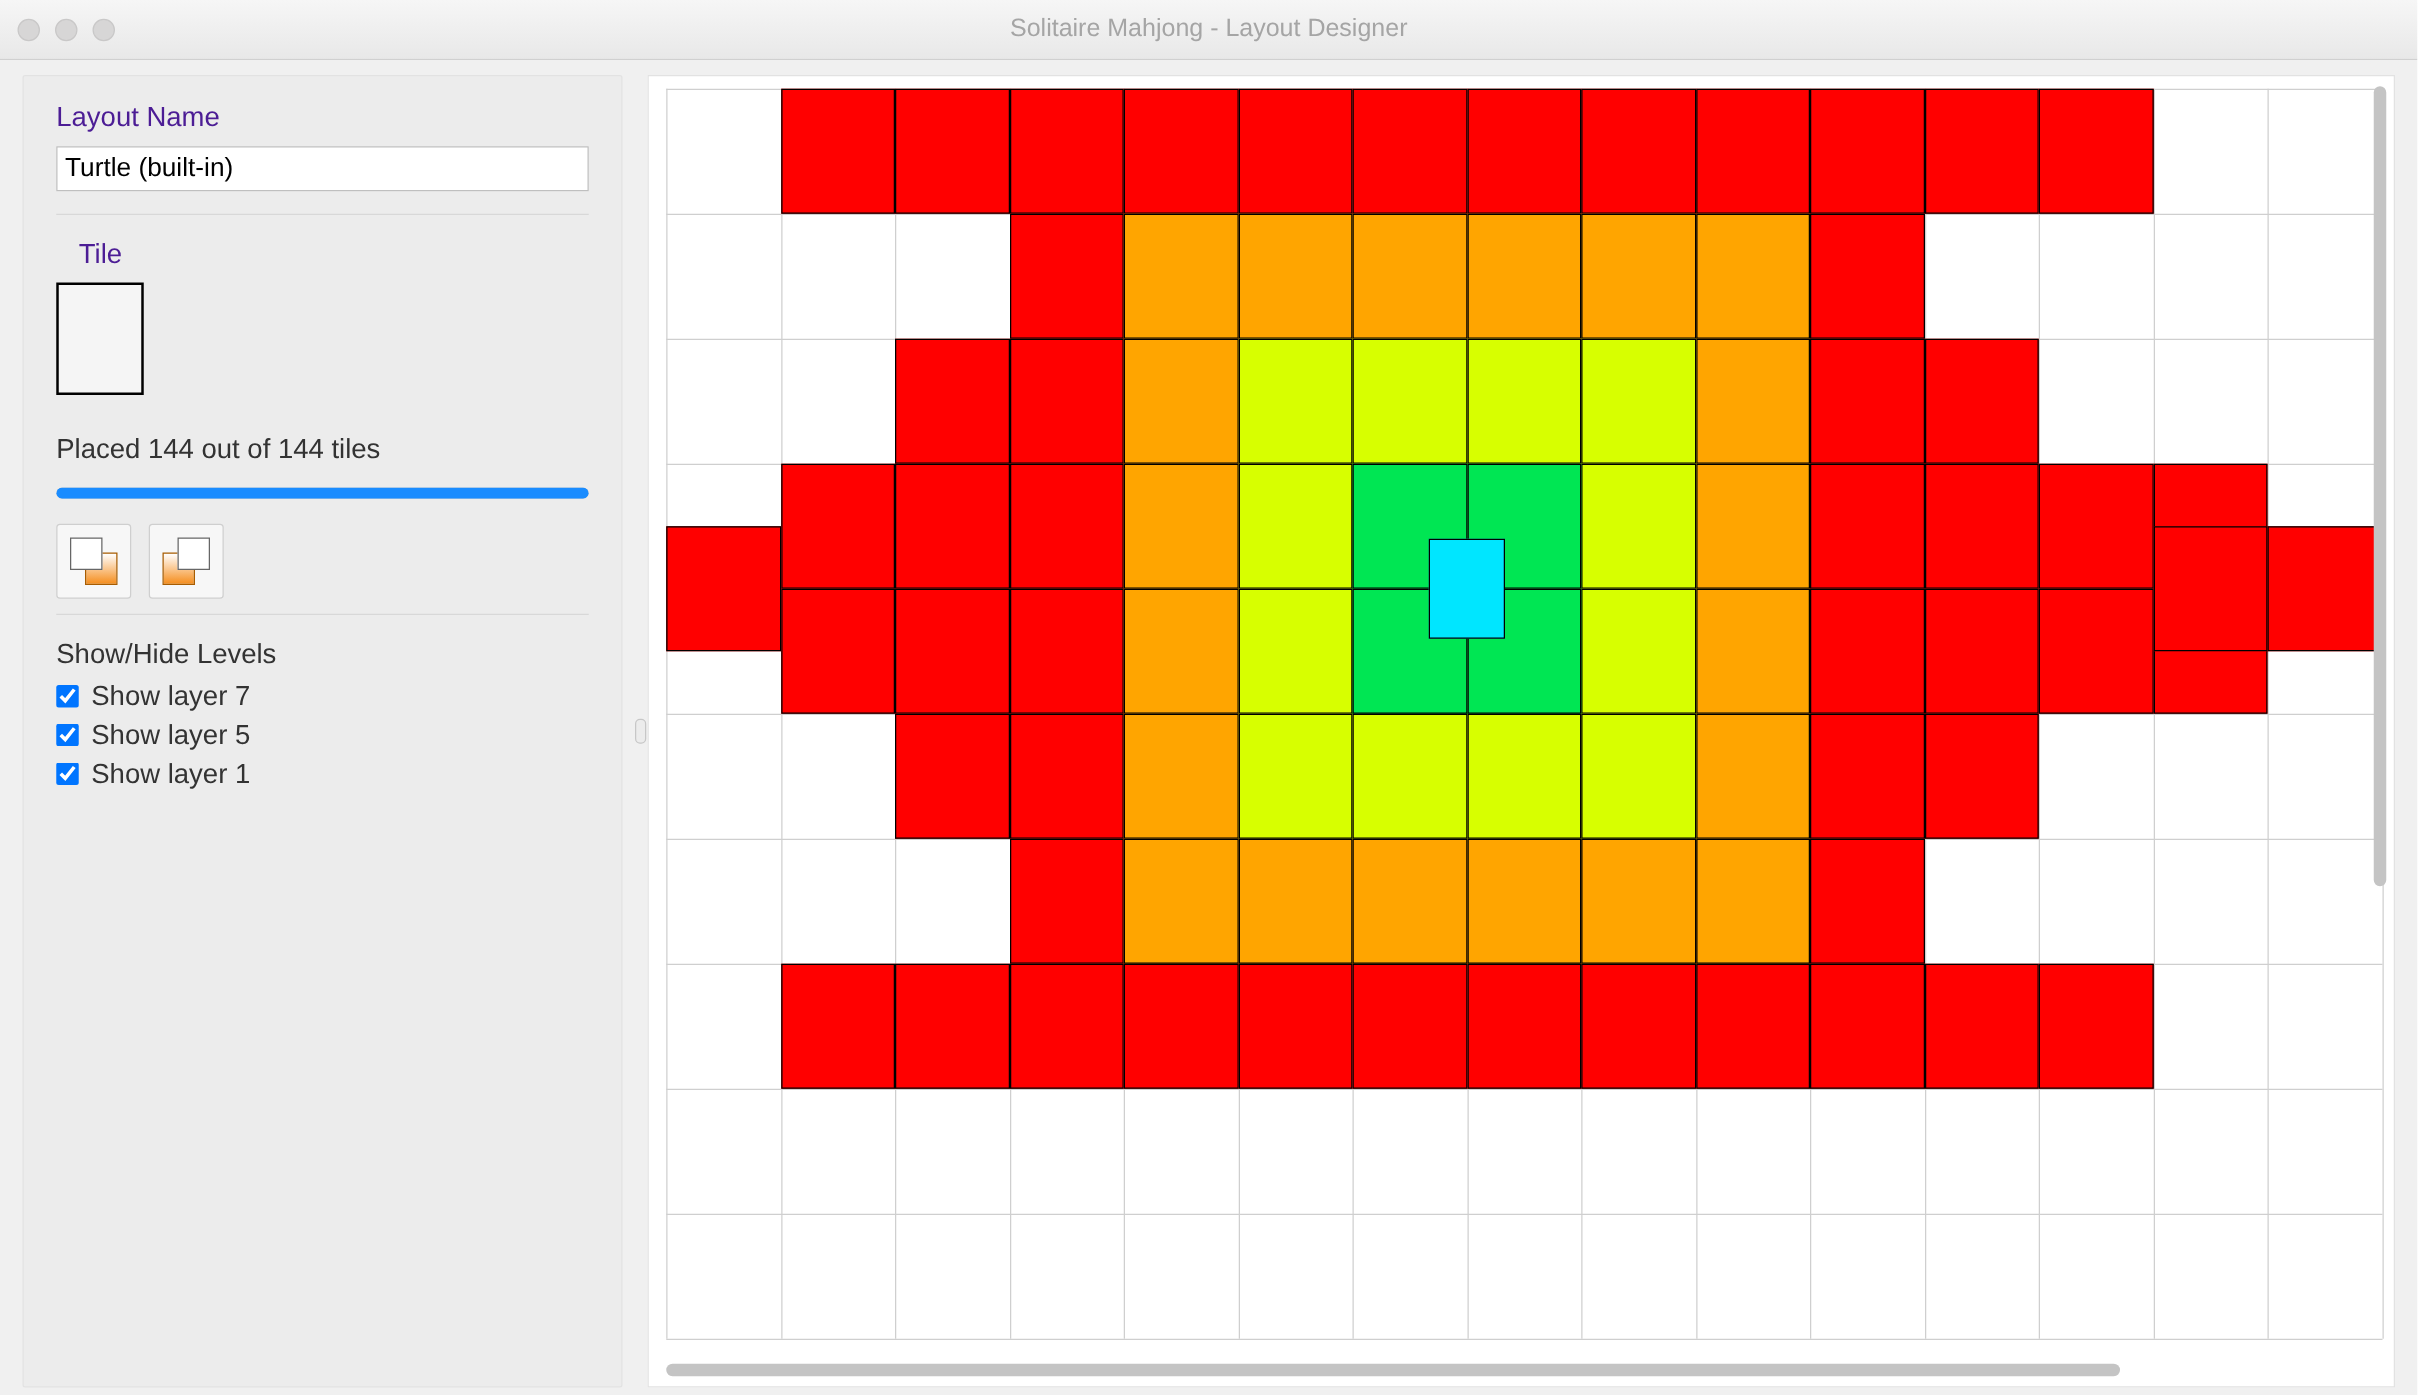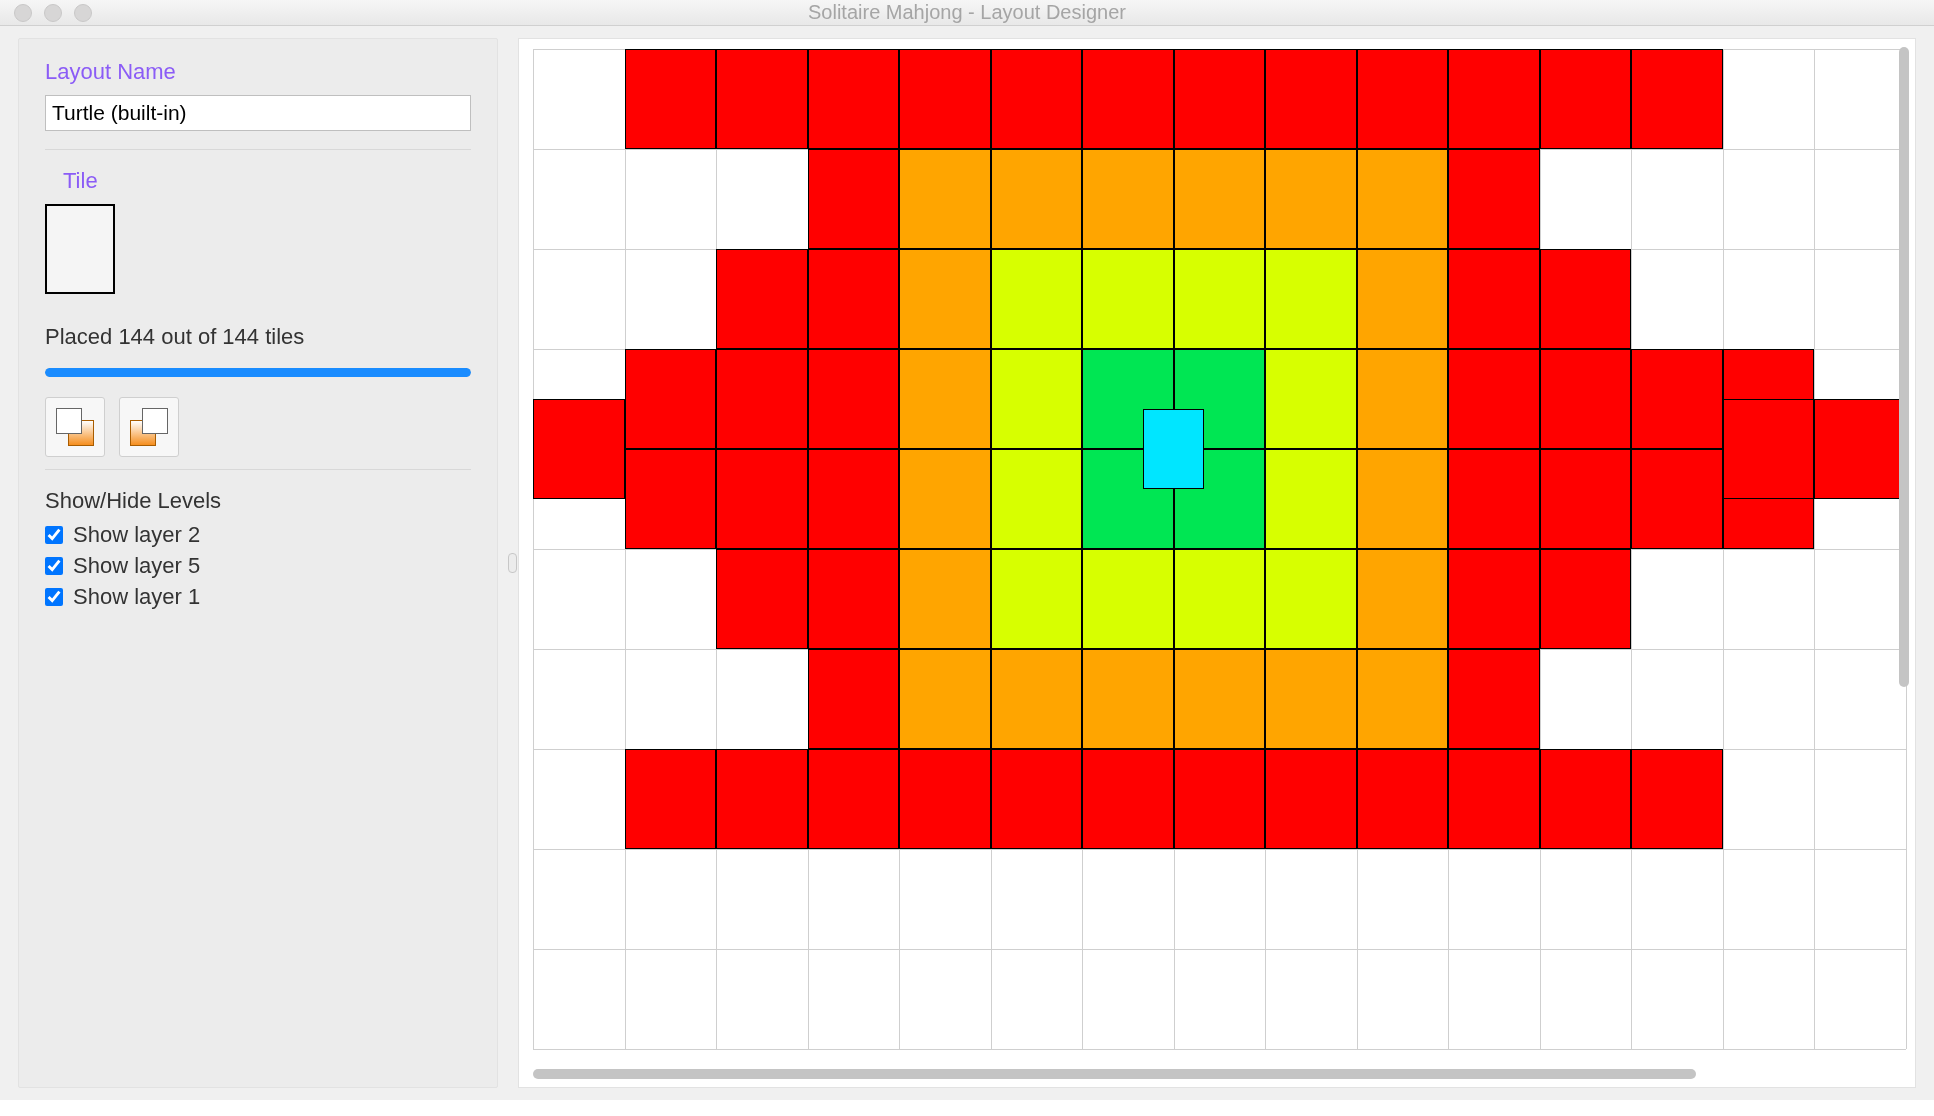--- a/index.html
+++ b/index.html
@@ -8,21 +8,21 @@
       font-size: 19px;
       background: #ffffff;
       width: 1934px;
       height: 1116px;
       transform-origin: top left;
       transform: scale(1);
       overflow: hidden;
     }
     
     .titlebar {
-      height: 26px;
+      height: 48px;
       background: linear-gradient(#f6f6f6, #e8e8e8);
       border-bottom: 1px solid #d0d0d0;
       display: flex;
       align-items: center;
       position: relative;
       text-decoration: underline;
     }
     .traffic-lights {
       display: flex;
       gap: 12px;
@@ -45,21 +45,21 @@
     
     .sidebar {
       width: 480px;
       background: #ececec;
       border: 1px solid #e2e2e2;
       border-radius: 2px;
       margin: 12px 8px 12px 18px;
       padding: 20px 26px;
     }
     .section { margin-bottom: 18px; }
-    .section-label { font-size: 22px; color: #8b5cf6; margin-bottom: 10px; }
+    .section-label { font-size: 22px; color: #4c1d95; margin-bottom: 10px; }
     hr.sep { border: none; border-top: 1px solid #d8d8d8; margin: 12px 0 18px 0; }
     .name-input {
       width: 100%;
       height: 36px;
       font-size: 21px;
       padding: 2px 6px;
       border: 1px solid #bfbfbf;
       background: #fff;
     }
     .tile-preview {
@@ -193,21 +193,21 @@
           <div class="back"></div>
             <div class="front"></div>
         </div>
       </div>
     </div>
     <hr class="sep">
     <div class="levels-heading">Show/Hide Levels</div>
     <div id="layer-checks">
         <label class="checkrow">
           <input type="checkbox" checked="" style="">
-          <span>Show layer 2</span>
+          <span>Show layer 7</span>
         </label>
         <label class="checkrow">
           <input type="checkbox" checked="" style="">
           <span>Show layer 5</span>
         </label>
         <label class="checkrow">
           <input type="checkbox" checked="" style="">
           <span>Show layer 1</span>
         </label>
       </div>

